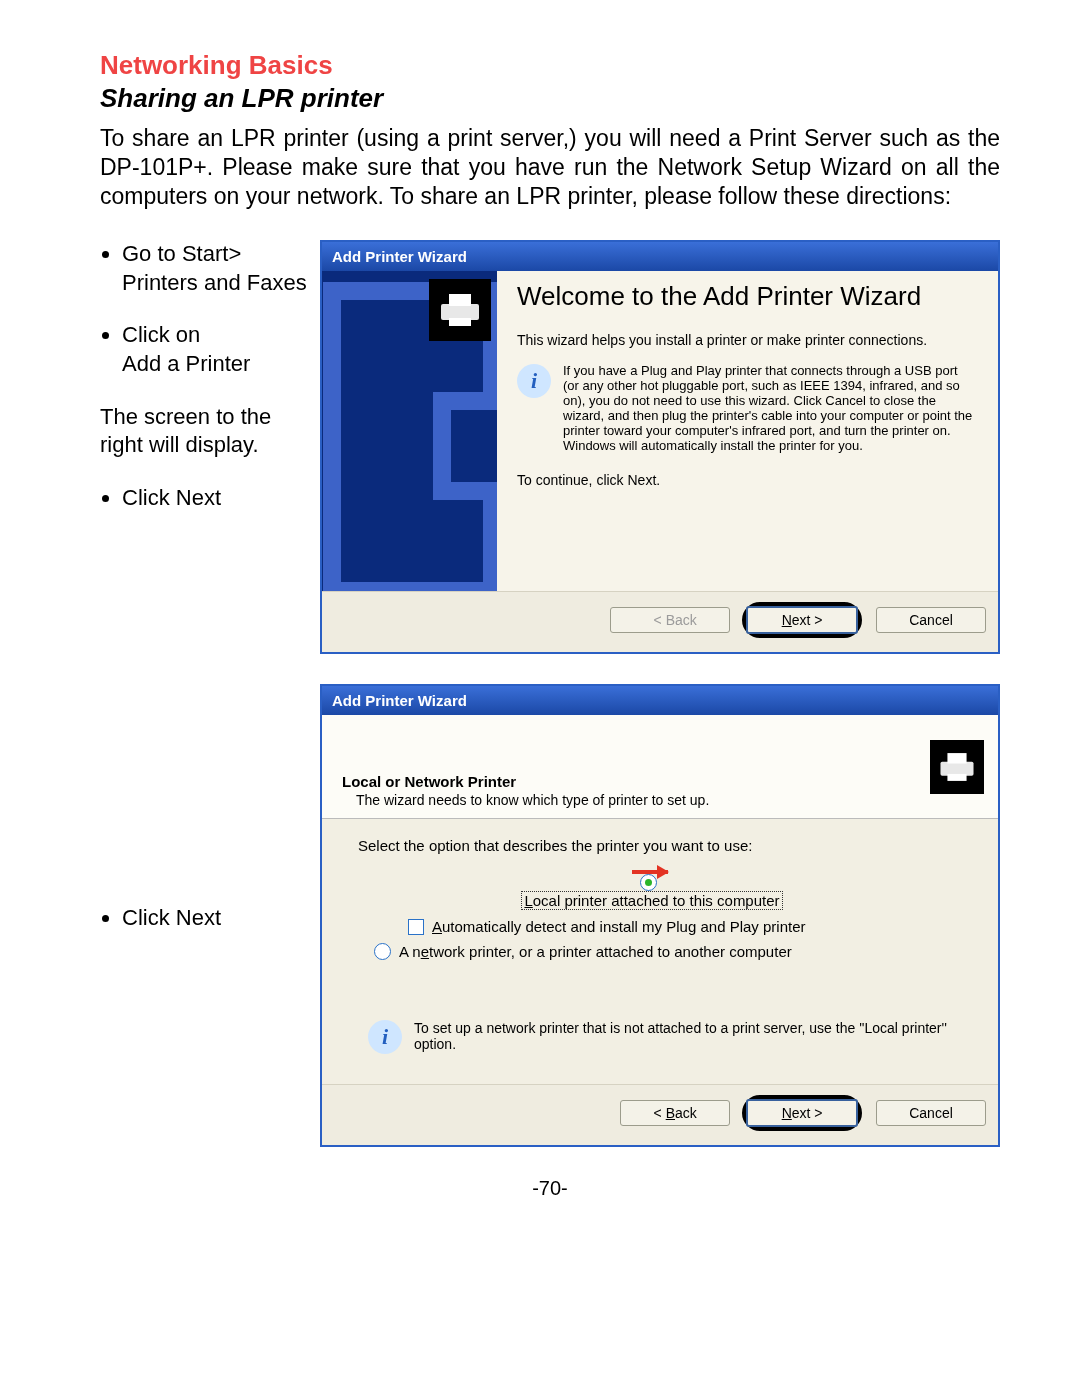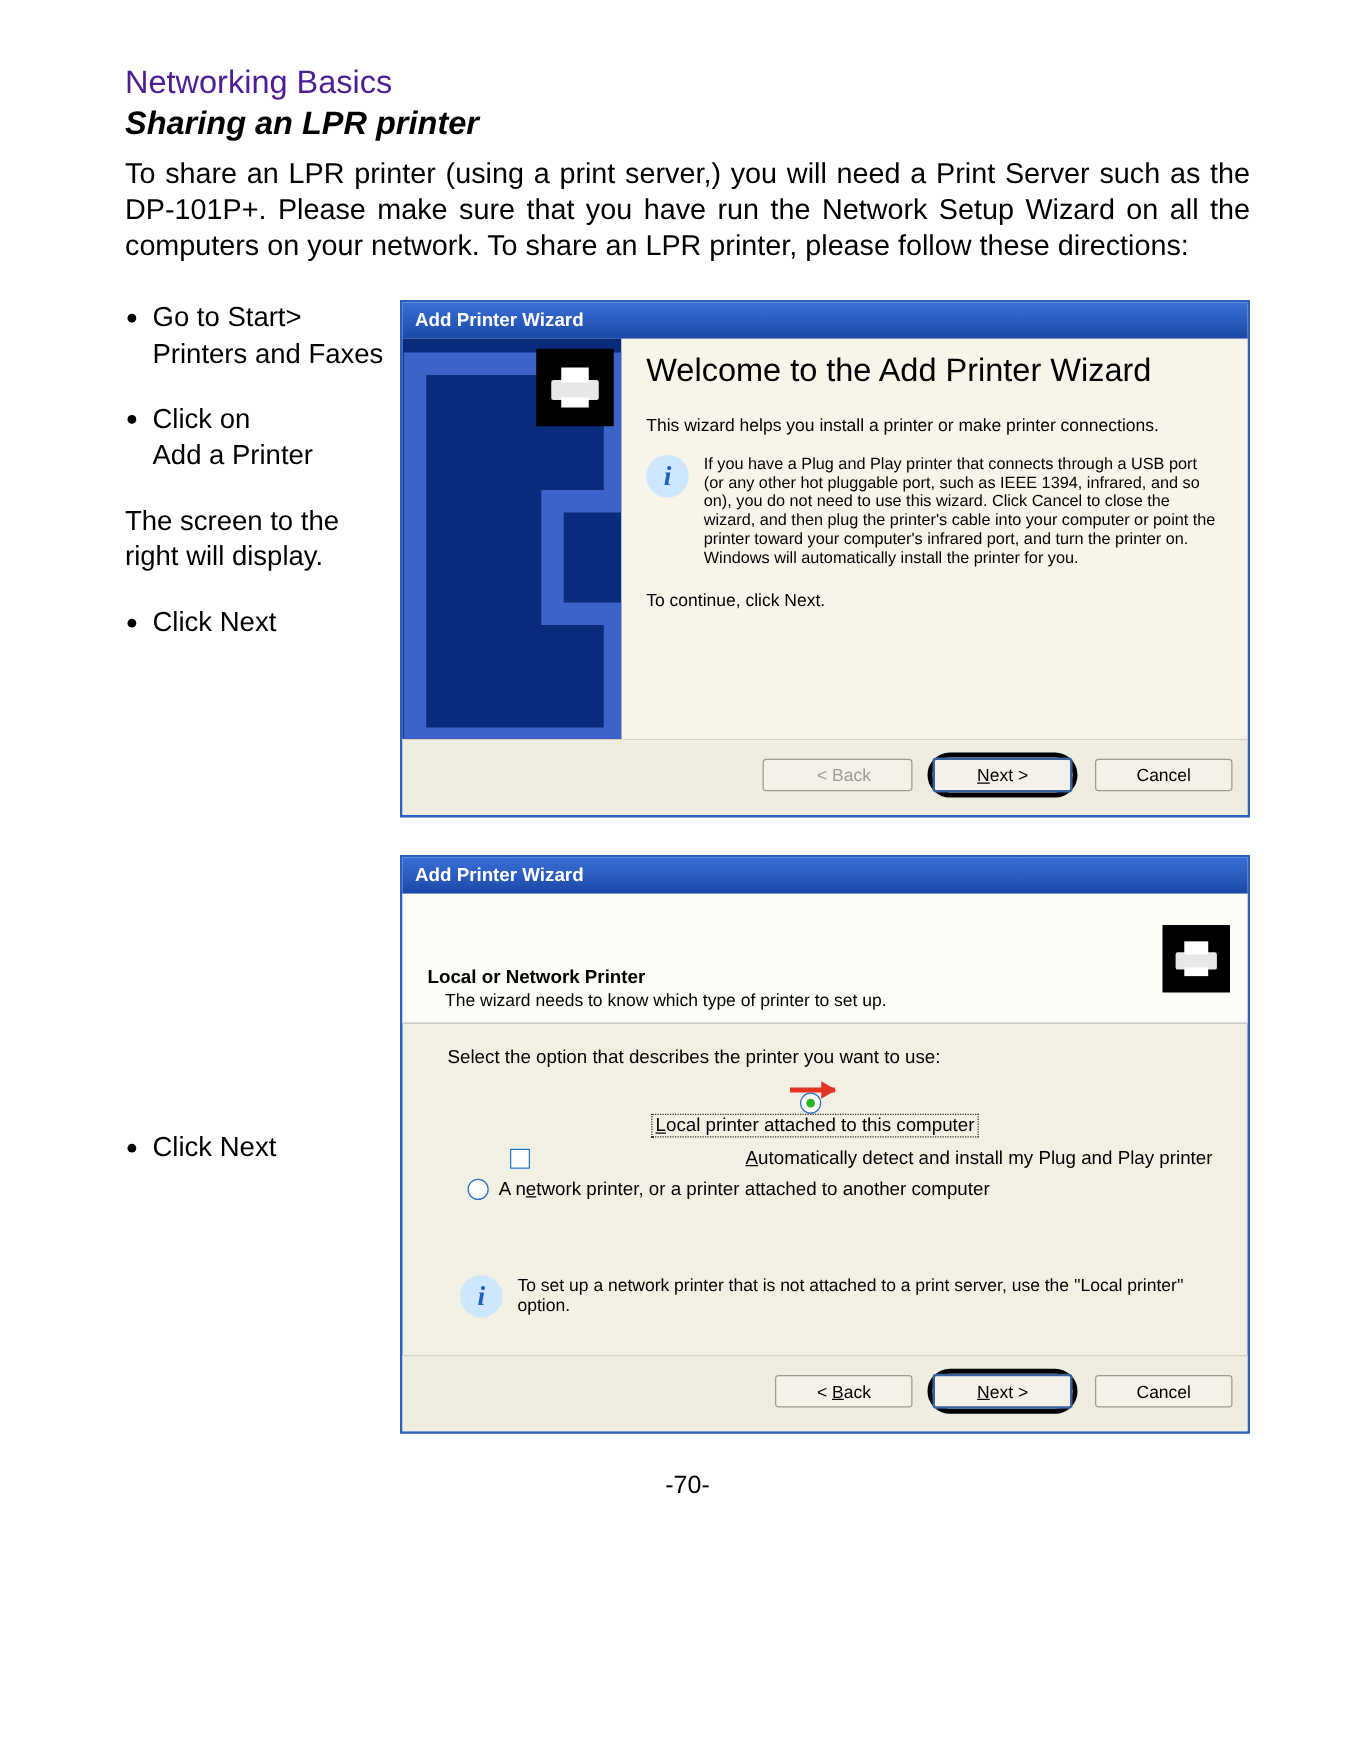--- a/index.html
+++ b/index.html
@@ -7,22 +7,22 @@
     padding: 0;
     font-family: Arial, Helvetica, sans-serif;
     background: #ffffff;
     width: 1080px;
   }
   .page {
     padding: 50px 80px 20px 100px;
     box-sizing: border-box;
   }
   .section-title {
-    color: #4c1d95;
-    font-weight: normal;
+    color: #ef4444;
+    font-weight: bold;
     font-size: 26px;
     margin-bottom: 2px;
   }
   .subsection-title {
     font-style: italic;
     font-weight: bold;
     font-size: 26px;
     margin-bottom: 10px;
   }
   .body-text {
@@ -179,21 +179,21 @@
     flex-shrink:0;
     background:#fff;
   }
   .radio-inner {
     width: 7px; height: 7px; border-radius: 50%; background: #2bb52b;
   }
   .checkbox {
     width: 14px; height: 14px; border: 1px solid #2a72c8; background:#fff; margin-right: 8px;
     flex-shrink:0;
   }
-  .check-row { margin-left: 50px; justify-content: space-between; }
+  .check-row { margin-left: 50px; }
   .dotted { border: 1px dotted #333; padding: 0 2px; }
   .arrow {
     width: 36px; height: 4px; background: #e33323; position: relative; margin-right: 4px;
     flex-shrink:0;
   }
   .arrow::after {
     content:''; position:absolute; right:-1px; top:-5px;
     border-left: 12px solid #e33323;
     border-top: 7px solid transparent;
     border-bottom: 7px solid transparent;

